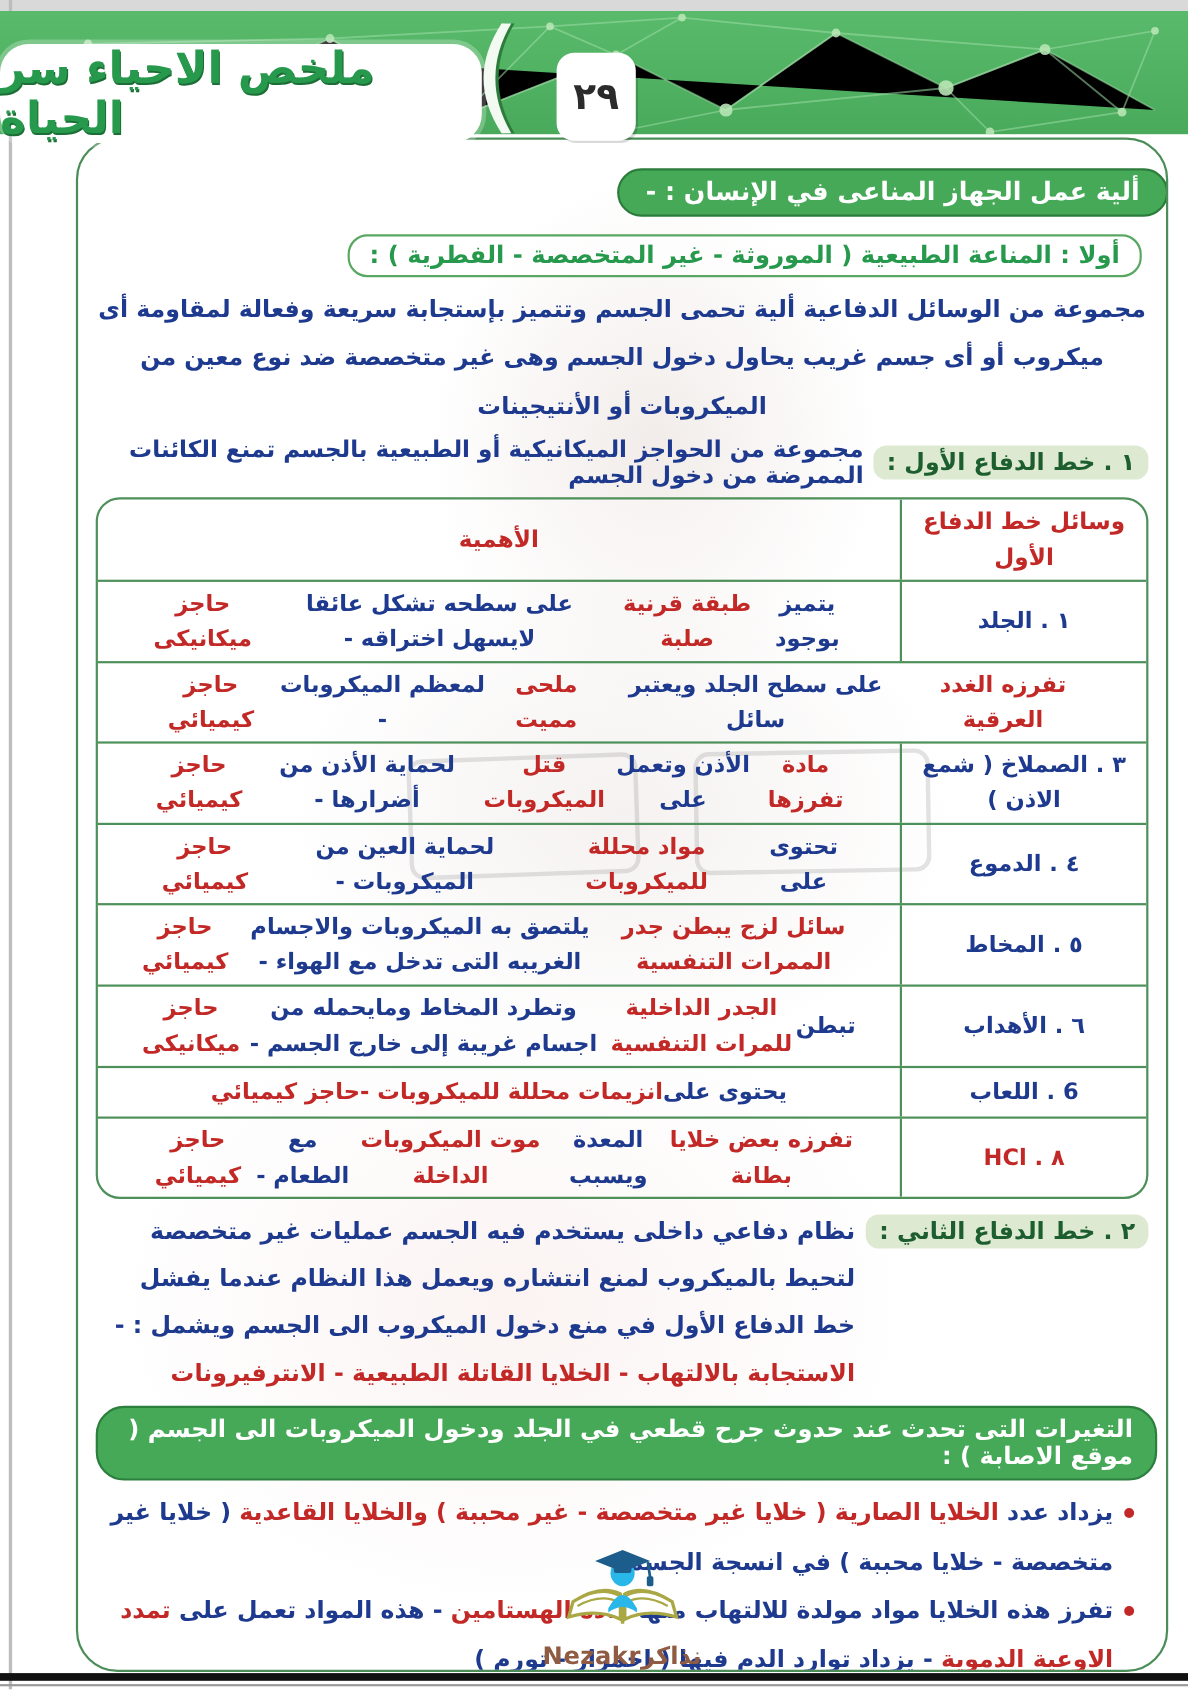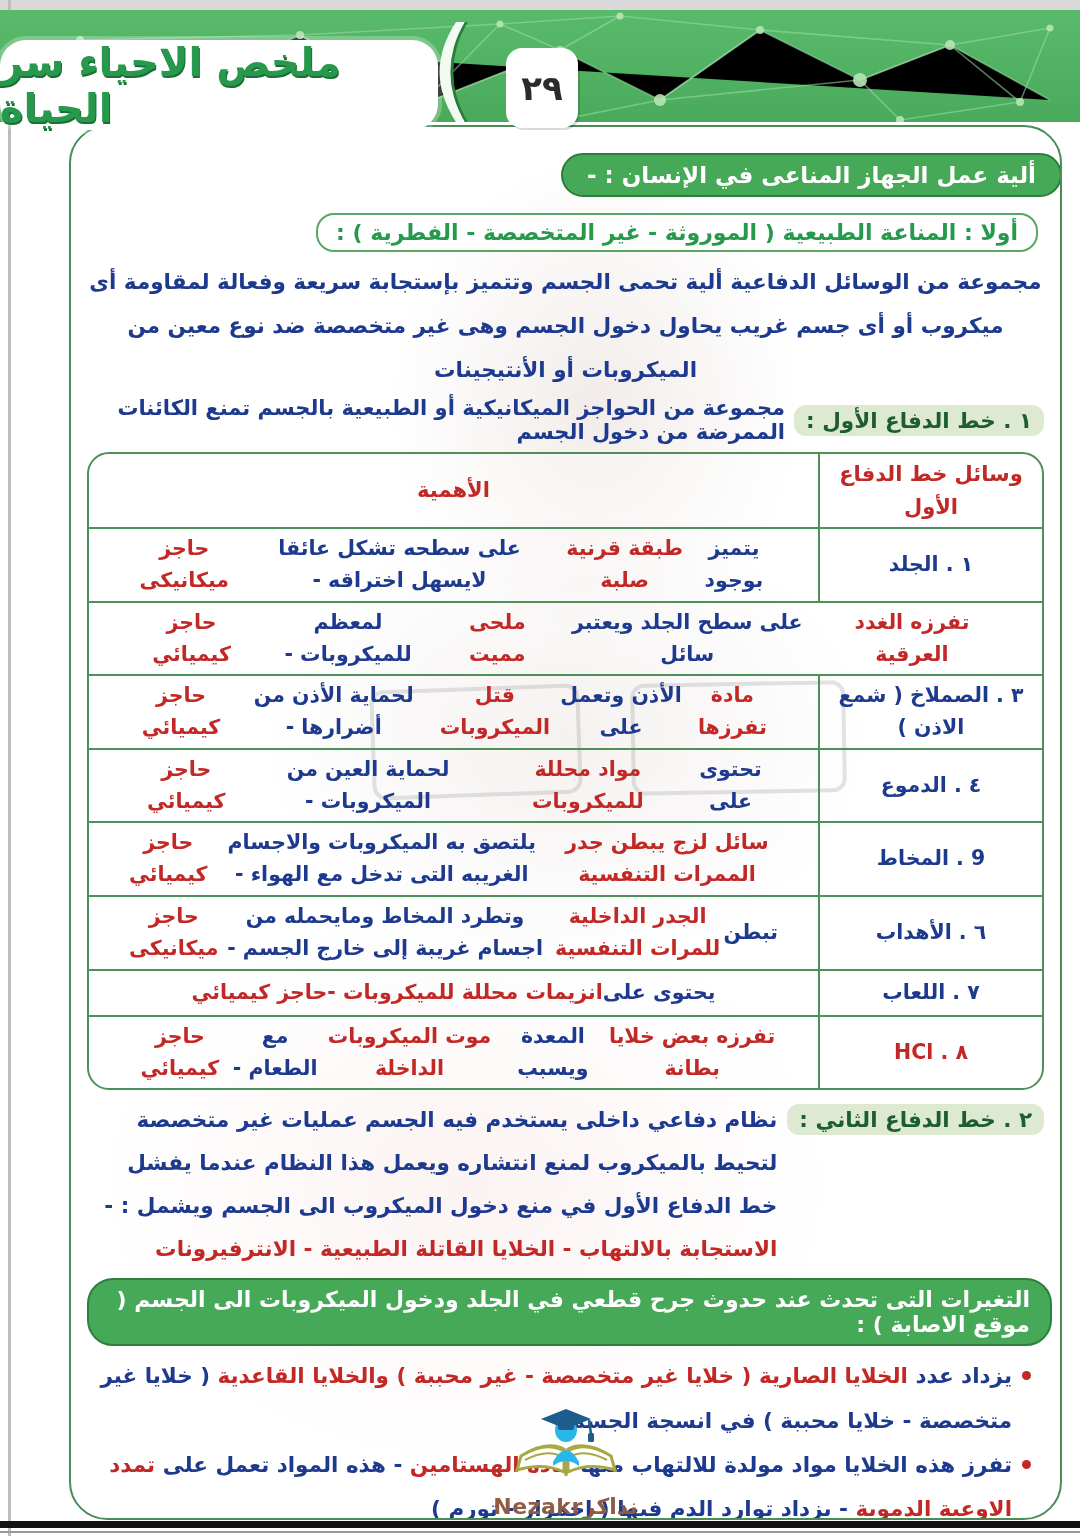--- a/index.html
+++ b/index.html
@@ -178,21 +178,21 @@
             <span class="seg-r">طبقة قرنية صلبة </span>
             <span class="seg-b">على سطحه تشكل عائقا لايسهل اختراقه - </span>
             <span class="seg-r">حاجز ميكانيكى</span>
           </div>
       </div>
       <div class="trow r2">
         <div class="cell cell-imp">
             <span class="seg-r">تفرزه الغدد العرقية </span>
             <span class="seg-b">على سطح الجلد ويعتبر سائل </span>
             <span class="seg-r">ملحى مميت </span>
-            <span class="seg-b">لمعظم للميكروبات - </span>
+            <span class="seg-b">لمعظم الميكروبات - </span>
             <span class="seg-r">حاجز كيميائي</span>
           </div>
       </div>
       <div class="trow r3">
         <div class="cell cell-name">
             <span class="seg-b">٣ . الصملاخ ( شمع الاذن )</span>
           </div>
         <div class="cell cell-imp">
             <span class="seg-r">مادة تفرزها </span>
             <span class="seg-b">الأذن وتعمل على </span>
@@ -207,42 +207,42 @@
           </div>
         <div class="cell cell-imp">
             <span class="seg-b">تحتوى على </span>
             <span class="seg-r">مواد محللة للميكروبات </span>
             <span class="seg-b">لحماية العين من الميكروبات - </span>
             <span class="seg-r">حاجز كيميائي</span>
           </div>
       </div>
       <div class="trow r5">
         <div class="cell cell-name">
-            <span class="seg-b">9 . المخاط</span>
+            <span class="seg-b">٥ . المخاط</span>
           </div>
         <div class="cell cell-imp">
             <span class="seg-r">سائل لزج يبطن جدر الممرات التنفسية </span>
             <span class="seg-b">يلتصق به الميكروبات والاجسام الغريبه التى تدخل مع الهواء - </span>
             <span class="seg-r">حاجز كيميائي</span>
           </div>
       </div>
       <div class="trow r6">
         <div class="cell cell-name">
             <span class="seg-b">٦ . الأهداب</span>
           </div>
         <div class="cell cell-imp">
             <span class="seg-b">تبطن </span>
             <span class="seg-r">الجدر الداخلية للمرات التنفسية </span>
             <span class="seg-b">وتطرد المخاط ومايحمله من اجسام غريبة إلى خارج الجسم - </span>
             <span class="seg-r">حاجز ميكانيكى</span>
           </div>
       </div>
       <div class="trow r7">
         <div class="cell cell-name">
-            <span class="seg-b">٧ . اللعاب</span>
+            <span class="seg-b">6 . اللعاب</span>
           </div>
         <div class="cell cell-imp">
             <span class="seg-b">يحتوى على </span>
             <span class="seg-r">انزيمات محللة للميكروبات - </span>
             <span class="seg-r">حاجز كيميائي</span>
           </div>
       </div>
       <div class="trow r8">
         <div class="cell cell-name">
             <span class="seg-r">٨ . HCl</span>

